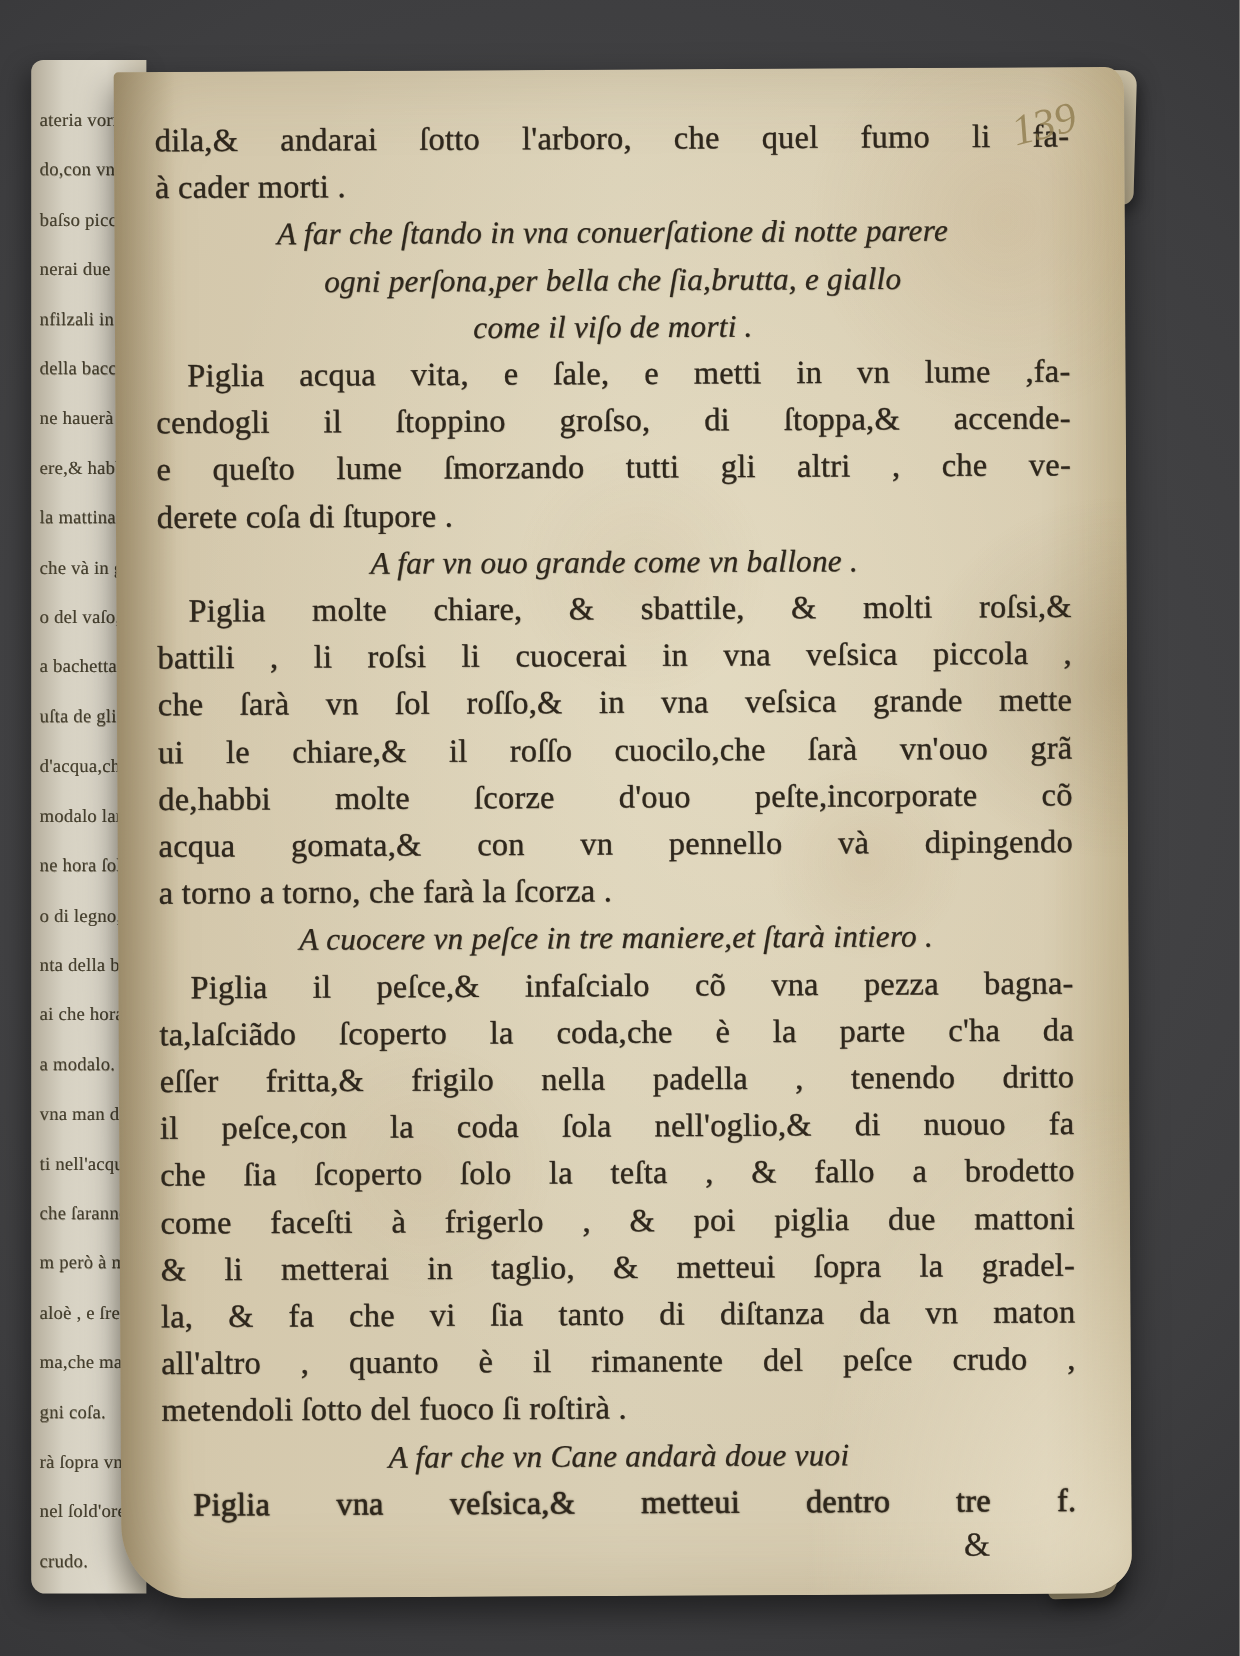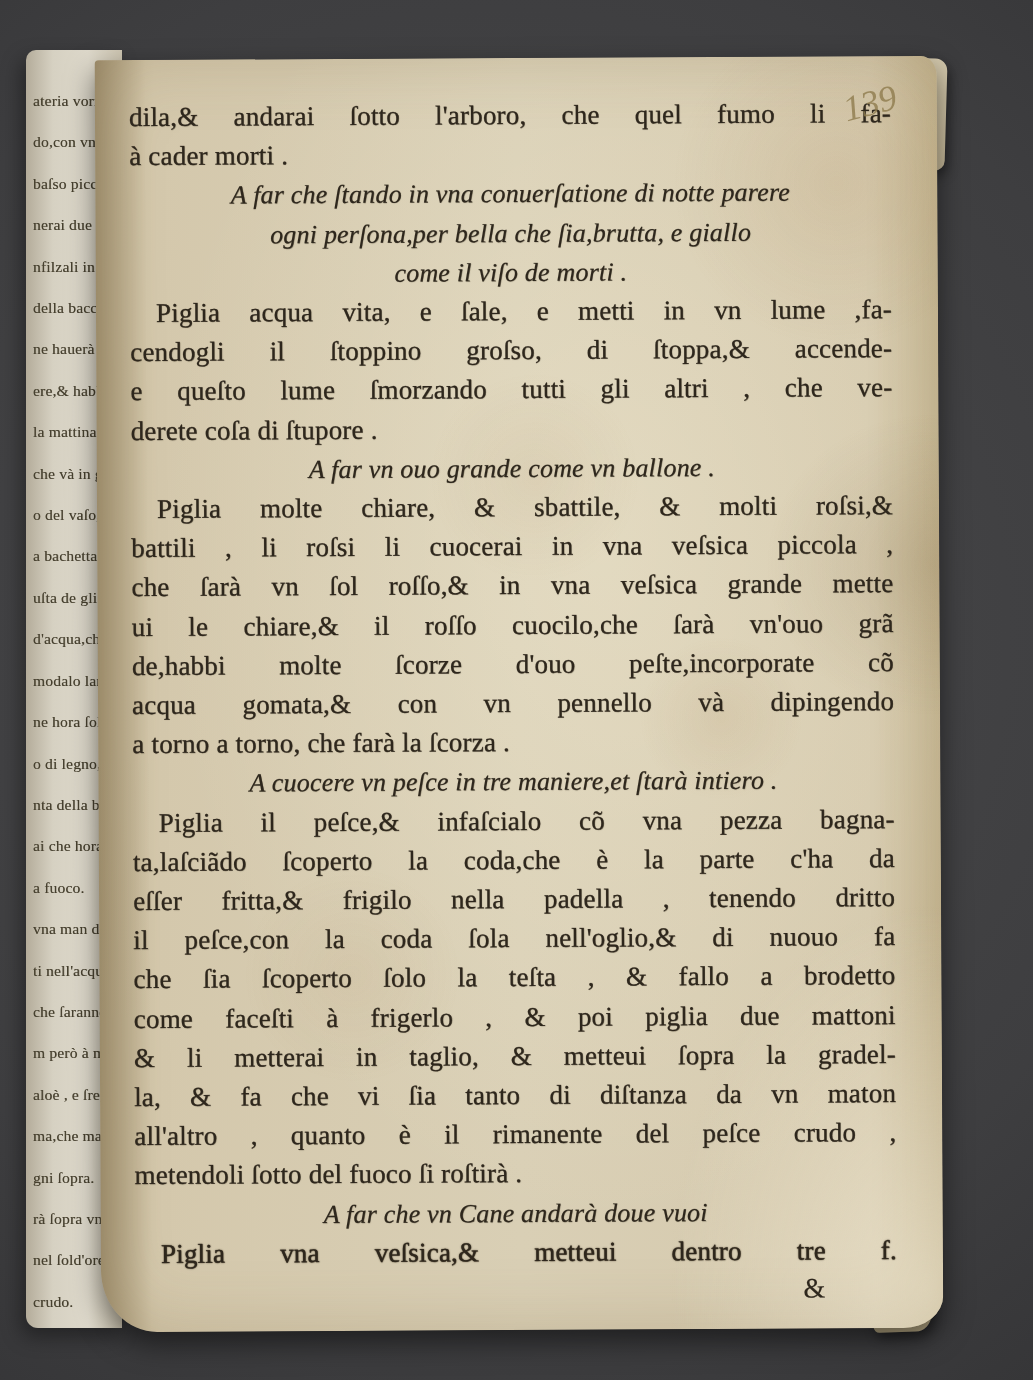--- a/index.html
+++ b/index.html
@@ -150,28 +150,28 @@
       <div class="frag">che và in giù vn</div>
       <div class="frag">o del vaſo,cite</div>
       <div class="frag">a bachetta, ſin</div>
       <div class="frag">uſta de gli horo</div>
       <div class="frag">d'acqua,che l'ha</div>
       <div class="frag">modalo larroco</div>
       <div class="frag">ne hora ſolle,met</div>
       <div class="frag">o di legno,che co</div>
       <div class="frag">nta della bachetta</div>
       <div class="frag">ai che hora è,</div>
-      <div class="frag">a fuoco.</div>
+      <div class="frag">a modalo.</div>
       <div class="frag">vna man di ouo,&amp;</div>
       <div class="frag">ti nell'acqua, e</div>
       <div class="frag">che ſaranno cor</div>
       <div class="frag">m però à mangiar</div>
       <div class="frag">aloè , e ſrega ben</div>
       <div class="frag">ma,che mai 100</div>
-      <div class="frag">gni ſopra.</div>
+      <div class="frag">gni coſa.</div>
       <div class="frag">rà ſopra vna pia</div>
       <div class="frag">nel ſold'ore,&amp; ar</div>
       <div class="frag">crudo.</div>
     </div>
   </div>
 
   <div class="page-main">
     <div class="hand-number">139</div>
 
     <div class="page-text">

